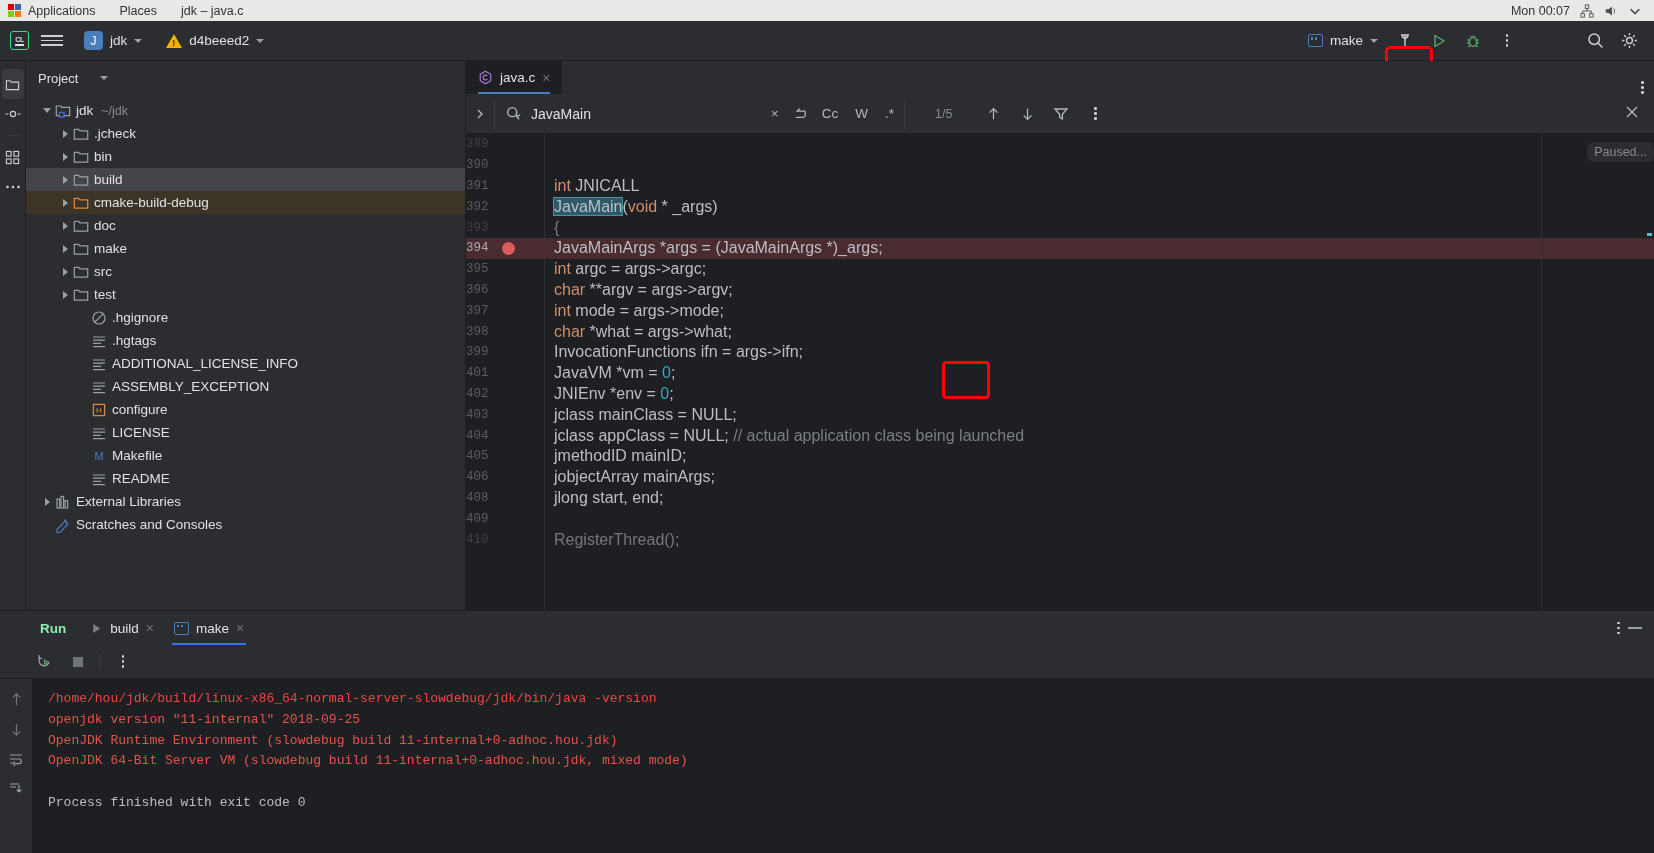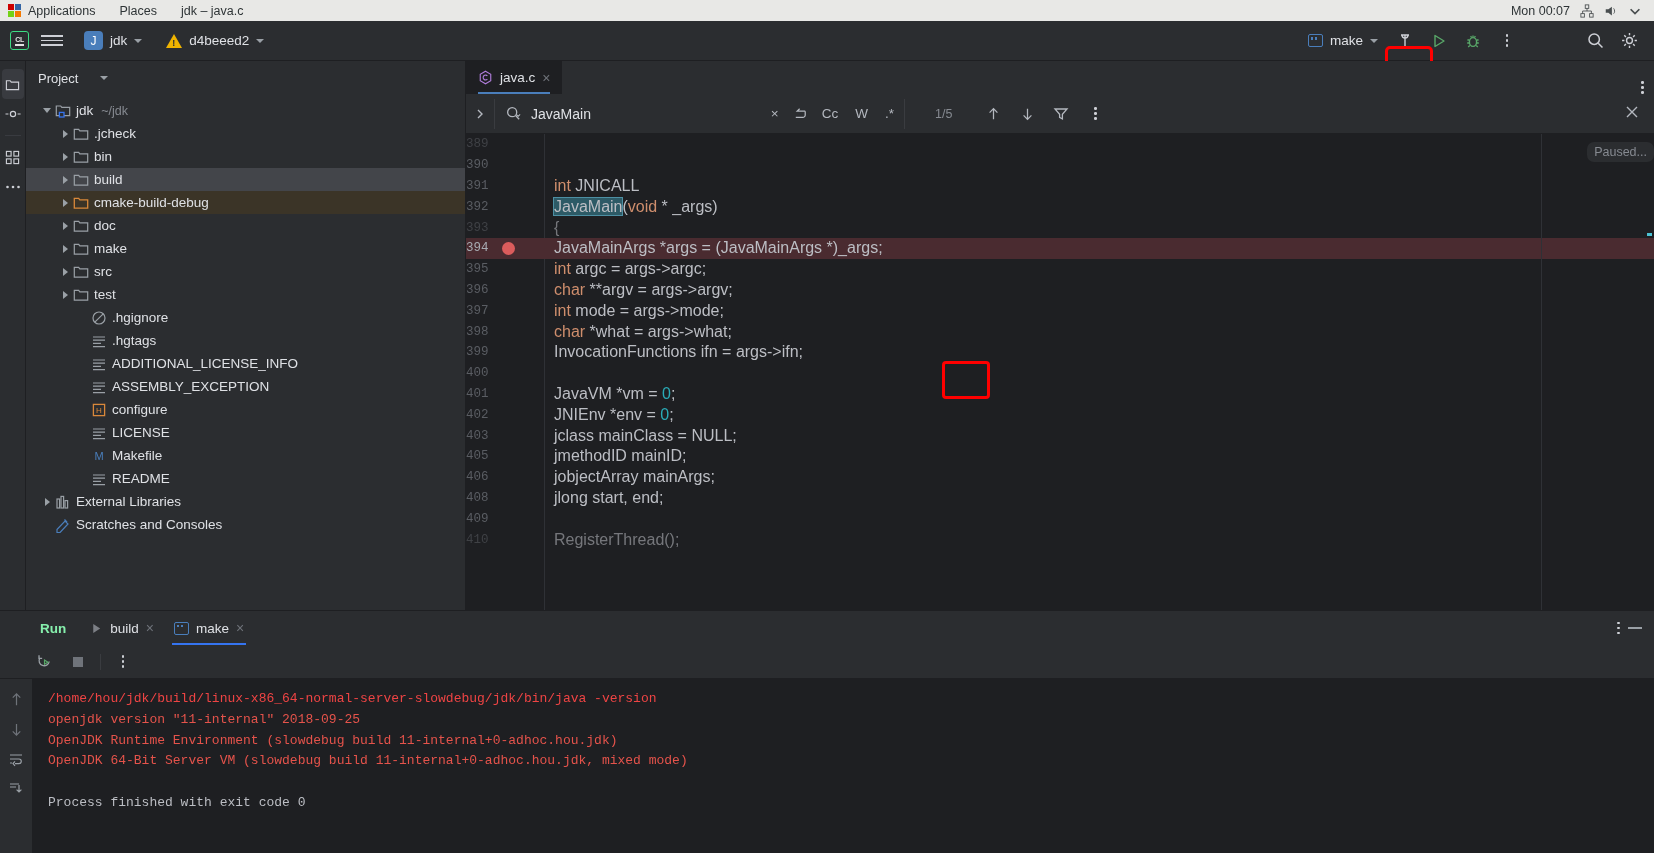--- a/index.html
+++ b/index.html
@@ -658,34 +658,34 @@
             </div>
             <div class="rowwrap">
               <span class="lnum">398</span>
               <span class="ctext">    <span class="tok-kw">char</span> *what = args-&gt;what;</span>
             </div>
             <div class="rowwrap">
               <span class="lnum">399</span>
               <span class="ctext">    InvocationFunctions ifn = args-&gt;ifn;</span>
             </div>
             <div class="rowwrap">
-              <span class="lnum">400</span>
-              <span class="ctext"></span>
-            </div>
-            <div class="rowwrap">
               <span class="lnum">401</span>
               <span class="ctext">    JavaVM *vm = <span class="tok-num">0</span>;</span>
             </div>
             <div class="rowwrap">
               <span class="lnum">402</span>
               <span class="ctext">    JNIEnv *env = <span class="tok-num">0</span>;</span>
             </div>
             <div class="rowwrap">
               <span class="lnum">403</span>
               <span class="ctext">    jclass mainClass = NULL;</span>
+            </div>
+            <div class="rowwrap">
+              <span class="lnum">404</span>
+              <span class="ctext">    jclass appClass = NULL; <span class="tok-com">// actual application class being launched</span></span>
             </div>
             <div class="rowwrap">
               <span class="lnum">405</span>
               <span class="ctext">    jmethodID mainID;</span>
             </div>
             <div class="rowwrap">
               <span class="lnum">406</span>
               <span class="ctext">    jobjectArray mainArgs;</span>
             </div>
             <div class="rowwrap">

